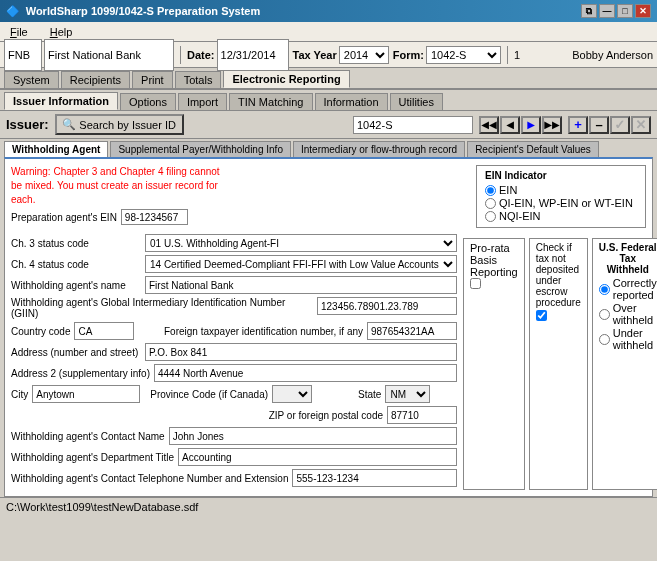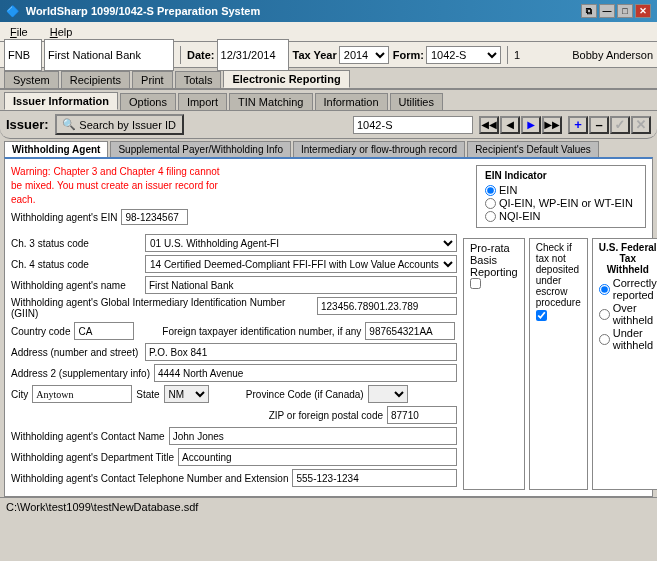--- a/index.html
+++ b/index.html
@@ -101,21 +101,20 @@
     .tab-spacer { flex: 1; }
 
     
     .issuer-bar {
       background: #d4d0c8;
       display: flex;
       align-items: center;
       padding: 3px 6px;
       gap: 6px;
       border-bottom: 1px solid #888;
-      border-radius: 10px;
     }
     .issuer-label { font-weight: bold; font-size: 13px; color: #000; }
     .search-btn {
       display: flex; align-items: center; gap: 3px;
       background: #d4d0c8;
       border: 2px outset #888;
       padding: 2px 6px;
       cursor: pointer;
       font-size: 11px;
     }
@@ -257,21 +256,21 @@
       border-top: 1px solid #888;
       padding: 2px 6px;
       font-size: 10px;
       height: 18px;
       display: flex;
       align-items: center;
     }
 
     .two-col-row {
       display: flex;
-      gap: 4px;
+      gap: 10px;
       align-items: center;
       margin-bottom: 3px;
     }
     .half-row { flex: 1; display: flex; align-items: center; gap: 4px; }
     .half-label { font-size: 10px; white-space: nowrap; }
     .half-input { height: 18px; border: 1px solid #888; background: white; padding: 0 3px; font-size: 10px; }
     .small-input { width: 60px; }
     .medium-input { width: 100px; }
 
     .giin-row {
@@ -377,21 +376,21 @@
   <div class="inner-tab">Intermediary or flow-through record</div>
   <div class="inner-tab">Recipient's Default Values</div>
 </div>
 
 <div class="panel" style="margin:0 4px 0 4px; border-top: 2px solid #4a7fc1;">
 
   <div class="warning-row">
     <div style="flex:1;">
       <div class="warning-text">Warning: Chapter 3 and Chapter 4 filing cannot be mixed. You must create an issuer record for each.</div>
       <div style="display:flex; align-items:center; gap:4px; margin-top:2px;">
-        <span style="font-size:10px;">Withholding agent's EIN</span>
+        <span style="font-size:10px;">Preparation agent's EIN</span>
         <input style="height: 16px; border: 1px solid rgb(136, 136, 136); background: white; padding: 0px 3px; font-size: 10px; width: 67px;" value="98-1234567">
       </div>
     </div>
     <div class="ein-box">
       <div class="ein-title">EIN Indicator</div>
       <div class="radio-row">
           <input type="radio" name="ein" checked="" style="">
           <span>EIN</span>
         </div>
       <div class="radio-row">
@@ -449,29 +448,29 @@
       </div>
 
       <div class="form-row">
         <span class="form-label">Address 2 (supplementary info)</span>
         <input class="form-input" value="4444 North Avenue" style="">
       </div>
 
       <div class="two-col-row">
         <div class="half-row">
           <span class="half-label">City</span>
-          <input class="half-input" style="width: 100px; font-family: Liberation Serif, serif;" value="Anytown">
+          <input class="half-input" style="width: 108px;" value="Anytown">
+        </div>
+        <div class="half-row" style="flex:2;">
+          <span class="half-label">Province Code (if Canada)</span>
+          <select style="height:18px; border:1px solid #888; font-size:10px; width:40px;"><option></option></select>
         </div>
         <div class="half-row">
           <span class="half-label">State</span>
           <select style="height:18px; border:1px solid #888; font-size:10px; width:45px;"><option>NM</option></select>
-        </div>
-        <div class="half-row" style="flex:2;">
-          <span class="half-label">Province Code (if Canada)</span>
-          <select style="height:18px; border:1px solid #888; font-size:10px; width:40px;"><option></option></select>
         </div>
       </div>
 
       <div style="display:flex; justify-content:flex-end; align-items:center; gap:4px; margin-bottom:3px;">
         <span style="font-size:10px;">ZIP or foreign postal code</span>
         <input style="height: 18px; border: 1px solid rgb(136, 136, 136); background: white; padding: 0px 3px; font-size: 10px; width: 70px;" value="87710">
       </div>
 
       <div class="form-row">
         <span class="form-label">Withholding agent's Contact Name</span>

